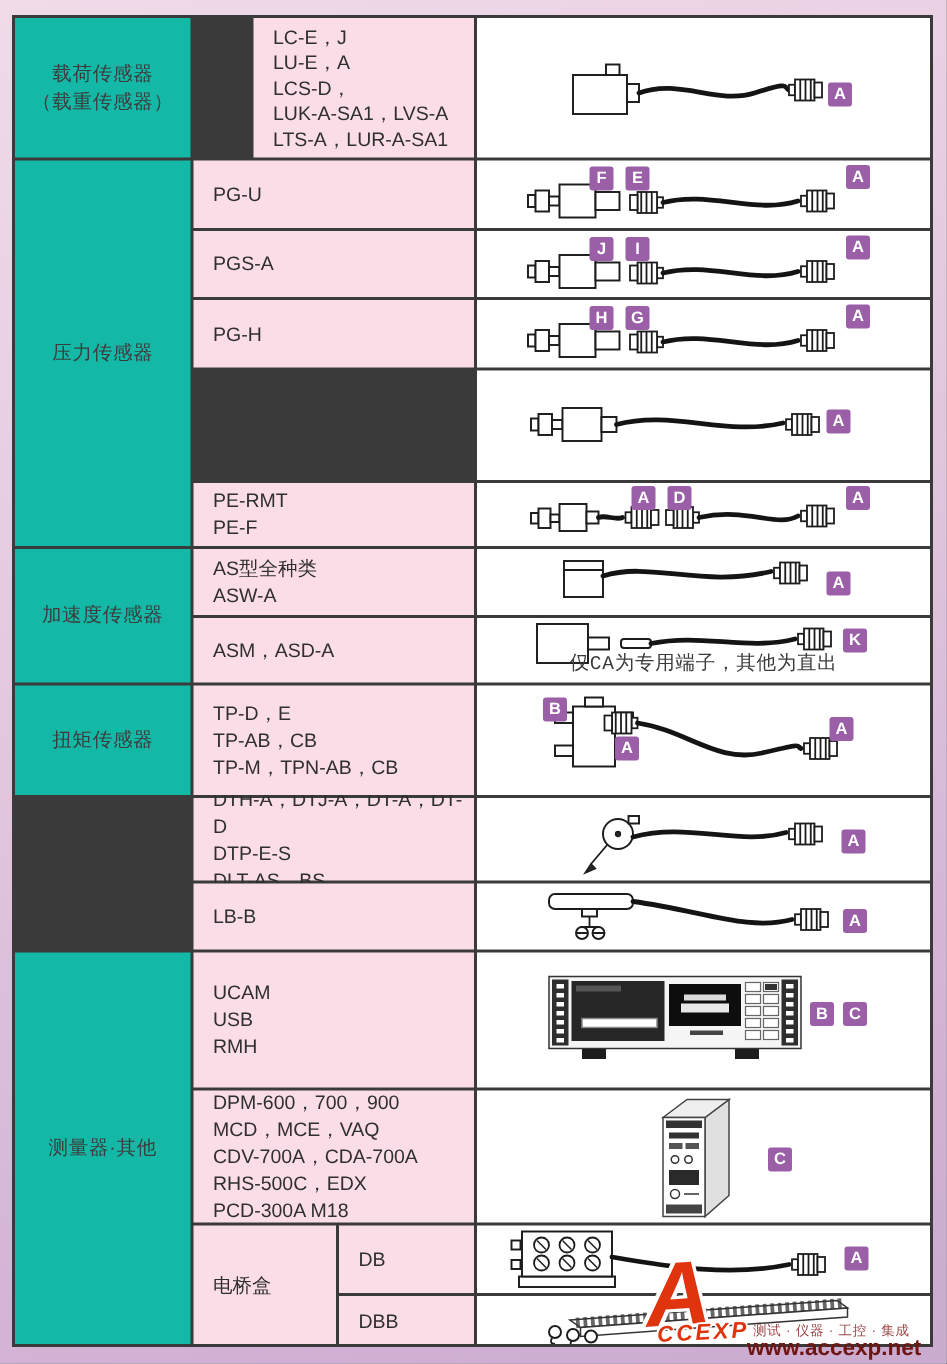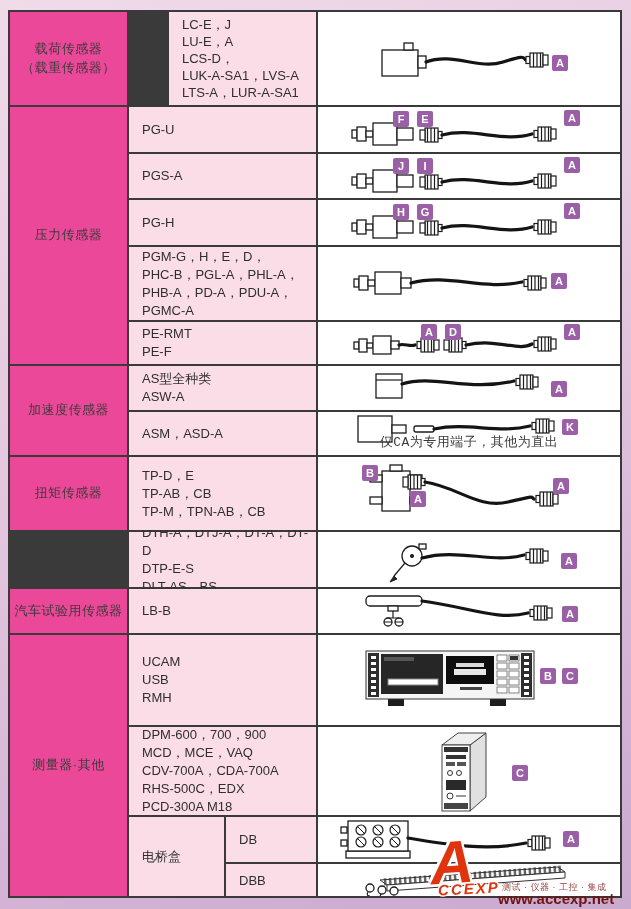--- a/index.html
+++ b/index.html
@@ -9,21 +9,21 @@
     font-family:"Liberation Sans","DejaVu Sans",sans-serif;
   }
   .table{
     position:absolute;left:8px;top:10px;width:610px;height:884px;
     border:2px solid #3a3a3a;background:#3a3a3a;
     display:grid;gap:2px;
     grid-template-columns:117px 95px 90px 302px;
     grid-template-rows:93px 45px 44px 45px 73px 42px 44px 43px 73px 55px 44px 90px 88px 45px 32px;
   }
   .cell{display:flex;align-items:center;}
-  .cat{background:#ec4899;justify-content:center;text-align:center;
+  .cat{background:#14b8a6;justify-content:center;text-align:center;
        font-size:13px;color:#3c3c3c;white-space:pre-line;line-height:1.45;letter-spacing:.5px;}
   .model{background:#fbdde8;padding-left:13px;font-size:13px;color:#2f2f2f;
          white-space:pre-line;line-height:18px;}
   .model.tight{line-height:17px;margin-left:40px;}
   .sub{background:#fbdde8;padding-left:13px;font-size:13px;color:#2f2f2f;}
   .illus{background:#ffffff;position:relative;overflow:hidden;}
   .illus svg{position:absolute;left:0;top:0;}
   .badge{
     position:absolute;width:16px;height:16px;border-radius:2px;
     background:#9a5fa6;color:#fff;font-size:11px;font-weight:bold;
@@ -67,35 +67,30 @@
   </defs>
 </svg>
 
 <div class="table">
 
   <div class="cell cat" style="grid-column:1;grid-row:1">载荷传感器
 （载重传感器）</div>
   <div class="cell cat" style="grid-column:1;grid-row:2/7">压力传感器</div>
   <div class="cell cat" style="grid-column:1;grid-row:7/9">加速度传感器</div>
   <div class="cell cat" style="grid-column:1;grid-row:9">扭矩传感器</div>
-  <div class="cell cat" style="grid-column:1;grid-row:11">汽车试验用传感器</div>
   <div class="cell cat" style="grid-column:1;grid-row:12/16">测量器·其他</div>
 
   <div class="cell model tight" style="grid-column:2/4;grid-row:1">LC-E，J
 LU-E，A
 LCS-D，
 LUK-A-SA1，LVS-A
 LTS-A，LUR-A-SA1</div>
   <div class="cell model" style="grid-column:2/4;grid-row:2">PG-U</div>
   <div class="cell model" style="grid-column:2/4;grid-row:3">PGS-A</div>
   <div class="cell model" style="grid-column:2/4;grid-row:4">PG-H</div>
-  <div class="cell model" style="grid-column:2/4;grid-row:5">PGM-G，H，E，D，
-PHC-B，PGL-A，PHL-A，
-PHB-A，PD-A，PDU-A，
-PGMC-A</div>
   <div class="cell model" style="grid-column:2/4;grid-row:6">PE-RMT
 PE-F</div>
   <div class="cell model" style="grid-column:2/4;grid-row:7">AS型全种类
 ASW-A</div>
   <div class="cell model" style="grid-column:2/4;grid-row:8">ASM，ASD-A</div>
   <div class="cell model" style="grid-column:2/4;grid-row:10">DTH-A，DTJ-A，DT-A，DT-D
 DTP-E-S
 DLT-AS，BS</div>
   <div class="cell model" style="grid-column:2/4;grid-row:9">TP-D，E
 TP-AB，CB

